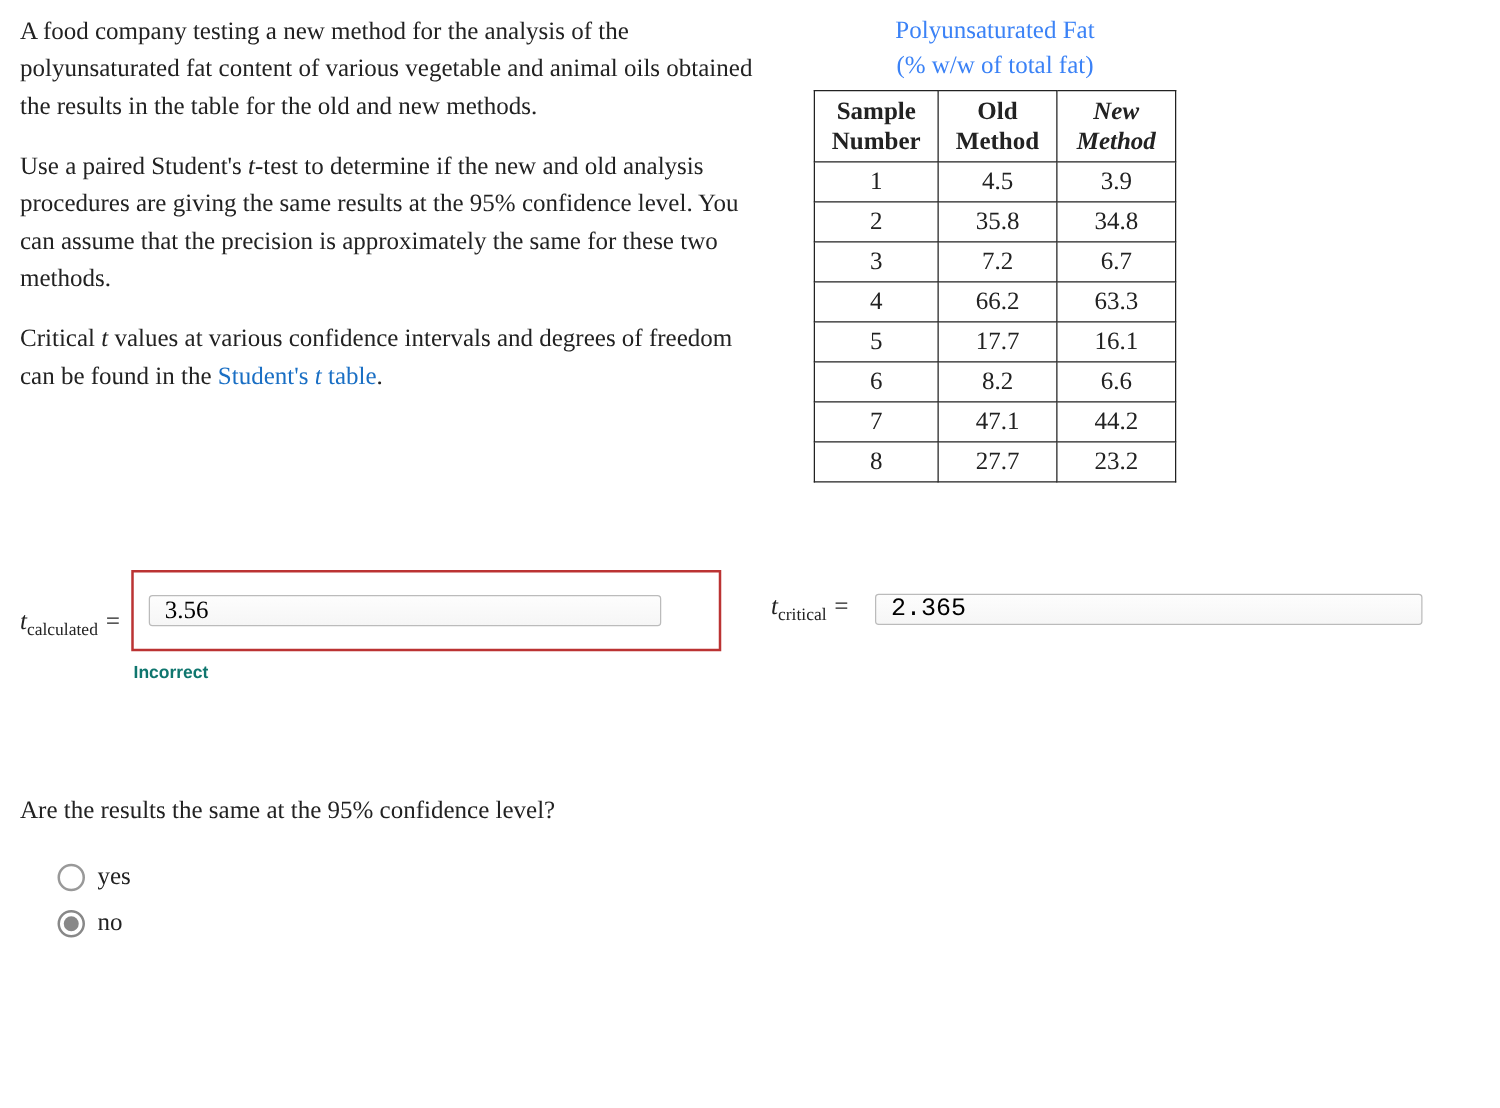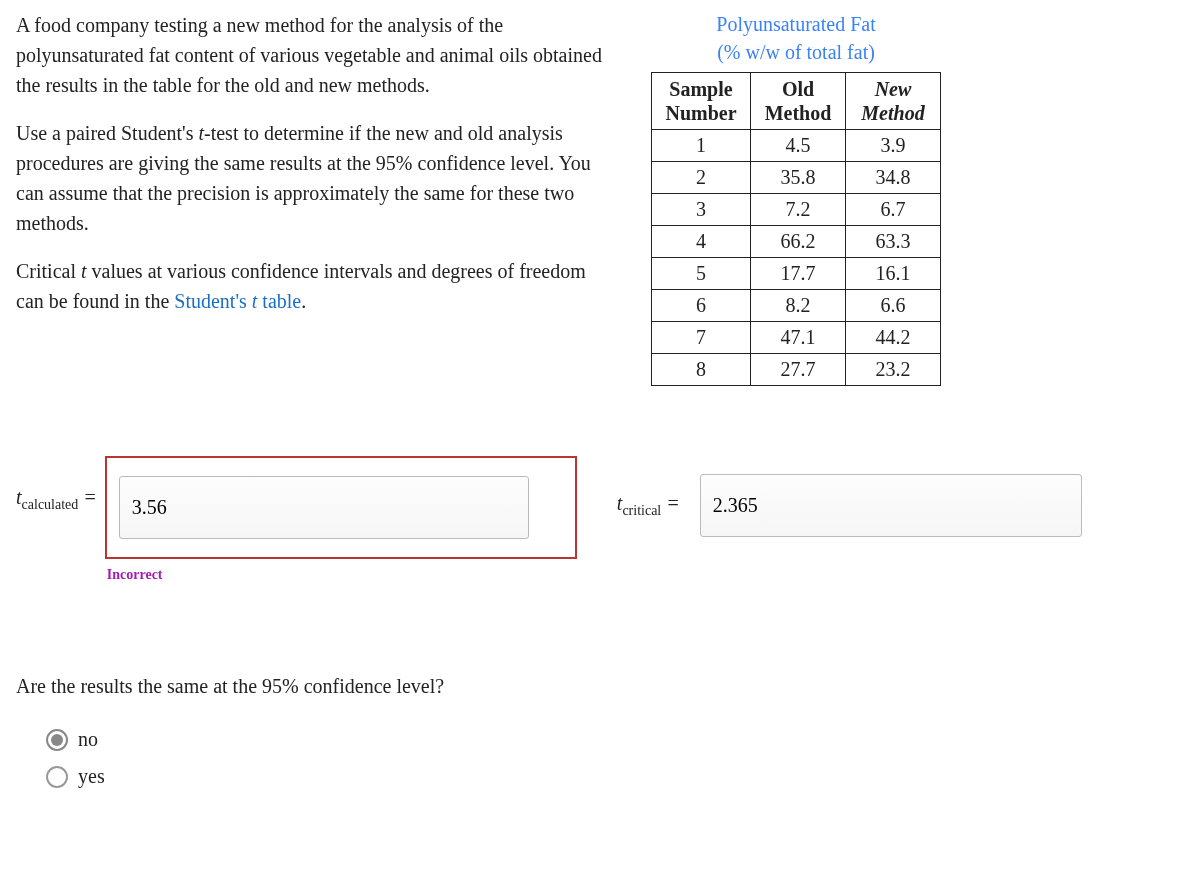--- a/index.html
+++ b/index.html
@@ -78,33 +78,34 @@
   .incorrect-wrap {
     border: 2px solid #b33;
     padding: 18px 16px 18px 12px;
     display: inline-block;
     background: #fff;
     width: 440px;
   }
   .text-input {
     font-family: Georgia, serif;
     font-size: 20px;
-    padding: 19px 12px;
+    padding: 0 12px;
     border: 1px solid #bbb;
     border-radius: 3px;
     background: linear-gradient(#fdfdfd,#f6f6f6);
     width: 410px;
     box-sizing: border-box;
   }
   .text-input.small {
-    width: 382px;
+    width: 438px;
+    font-family: Liberation Mono, monospace;
   }
   .feedback {
-    color: #a21caf;
-    font-family: Liberation Serif, serif;
+    color: #0f766e;
+    font-family: Liberation Sans, sans-serif;
     font-size: 14px;
     font-weight: bold;
     margin-top: 8px;
     margin-left: 2px;
   }
   .calc-col {
     display: flex;
     align-items: flex-start;
     gap: 8px;
   }
@@ -241,20 +242,20 @@
       <span class="italic">t</span><span class="t-sub">critical</span><span> =</span>
     </span>
     <input class="text-input small" type="text" value="2.365" style="">
   </div>
 </div>
 
 <div class="question">Are the results the same at the 95% confidence level?</div>
 
 <div class="radio-group">
   <div class="radio-row">
+    <span class="radio-circle"></span>
+    <span>yes</span>
+  </div>
+  <div class="radio-row">
     <span class="radio-circle selected"></span>
     <span>no</span>
   </div>
-  <div class="radio-row">
-    <span class="radio-circle"></span>
-    <span>yes</span>
-  </div>
 </div>
 
 </body></html>

